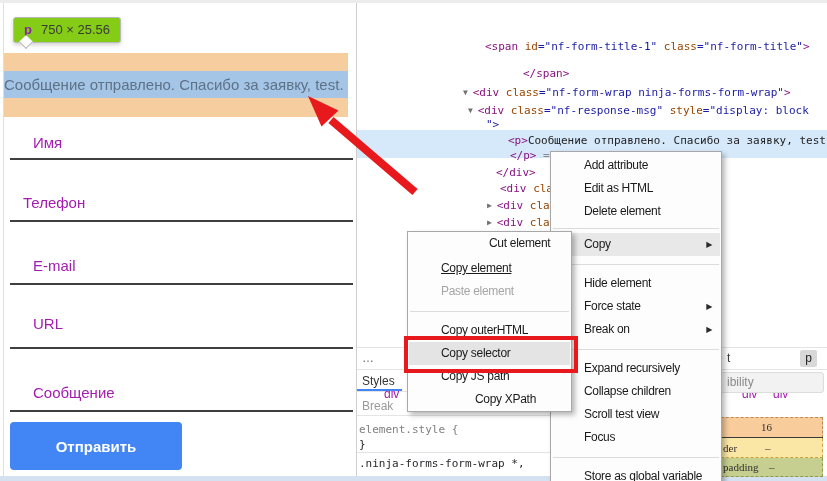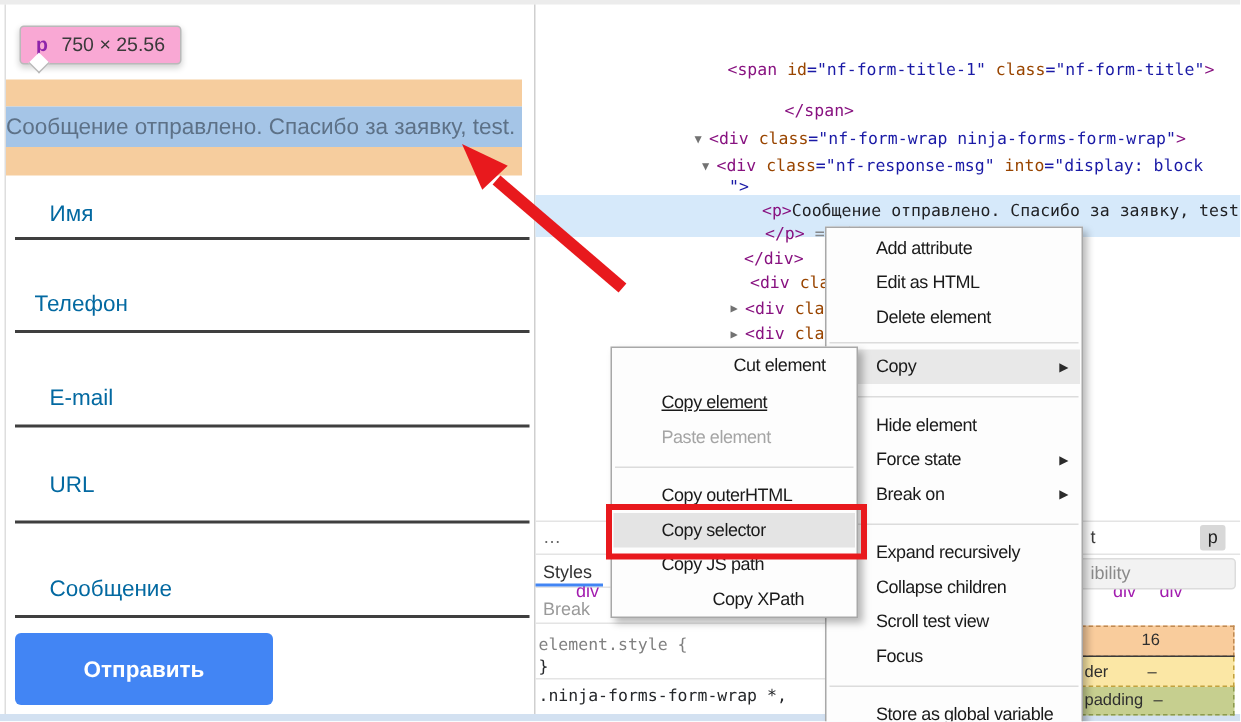--- a/index.html
+++ b/index.html
@@ -6,29 +6,29 @@
   #app{position:relative;width:827px;height:481px;background:#fff;overflow:hidden;
        font-family:"Liberation Sans",sans-serif;cursor:default;}
   .abs{position:absolute;}
   
   .edge{background:#ececec;}
   
   .band-margin{background:var(--overlay-margin-orange);}
   .band-content{background:var(--overlay-content-blue);}
   .overlay-msg{font-size:15px;color:#5d7187;line-height:27px;white-space:nowrap;}
   
-  .tooltip{background:#f9a8d4;border:1px solid #b9b9b9;border-radius:3px;height:24px;
+  .tooltip{background:#84cc16;border:1px solid #b9b9b9;border-radius:3px;height:24px;
            line-height:24px;padding:0 10px;box-shadow:0 2px 4px rgba(0,0,0,.18);
            font-size:13px;white-space:nowrap;z-index:30;}
   .tooltip .tag{color:#8e24aa;font-weight:bold;margin-right:9px;}
   .tooltip .dims{color:#3a3a3a;}
   .tooltip-caret{width:9px;height:9px;background:#fff;border-right:1px solid #b9b9b9;
            border-bottom:1px solid #b9b9b9;transform:rotate(45deg);z-index:31;}
   
-  .form-label{font-size:15px;color:#0369a1;white-space:nowrap;}
+  .form-label{font-size:15px;color:#a21caf;white-space:nowrap;}
   .form-line{height:2px;background:#3f3f3f;}
   .submit-btn{background:var(--accent-blue);color:#fff;border:none;border-radius:4px;
            width:172px;height:48px;font-size:15px;font-weight:600;
            font-family:"Liberation Sans",sans-serif;text-align:center;line-height:48px;}
   
   .code-line{font-family:"DejaVu Sans Mono",monospace;font-size:11px;white-space:pre;z-index:5;}
   .c-tag{color:var(--syntax-tag);}
   .c-attr{color:var(--syntax-attr);}
   .c-val{color:var(--syntax-value);}
   .c-text{color:#202124;}
@@ -48,21 +48,21 @@
   .rule{font-family:"DejaVu Sans Mono",monospace;font-size:11px;white-space:pre;z-index:3;}
   .rule-gray{color:#808080;}
   .rule-dark{color:#26282b;}
   
   .cfilter{background:#f2f2f2;border:1px solid #dcdcdc;border-radius:3px;z-index:3;}
   .cfilter-text{font-size:12px;color:#8a8a8a;z-index:4;white-space:nowrap;}
   .bm-band{z-index:3;box-sizing:border-box;}
   .bm-margin{background:var(--boxmodel-margin);border:1px dashed #c08a52;}
   .bm-border{background:var(--boxmodel-border);border:1px dashed #c2a23e;border-top:none;}
   .bm-padding{background:var(--boxmodel-padding);border:1px dashed #8c9a4d;border-top:none;}
-  .bm-text{font-size:11px;color:#2f2f2f;z-index:4;white-space:nowrap;}
+  .bm-text{font-size:11px;color:#2f2f2f;z-index:4;white-space:nowrap;font-family:Liberation Serif, serif;}
   .bm-solid{background:#3a3a3a;z-index:4;}
   
   .menu{position:absolute;background:#fdfdfd;border:1px solid #a8a8a8;
         box-shadow:3px 3px 5px rgba(0,0,0,.28);box-sizing:border-box;}
   .menu-item{position:absolute;left:1px;right:1px;height:23px;line-height:23px;
         padding-left:32px;font-size:12px;letter-spacing:-0.3px;color:#1a1a1a;white-space:nowrap;}
   .menu-item.hovered{background:#e8e8e8;}
   .menu-item.selected{background:#e4e4e4;}
   .menu-item.disabled{color:#a5a5a5;}
   .menu-sep{position:absolute;left:2px;right:2px;height:1px;background:#dcdcdc;}
@@ -120,21 +120,21 @@
   </div>
 
   <div>
 
     <div class="abs dom-highlight" style="left:357px;top:130px;width:470px;height:28px;"></div>
 
     <div id="dom-tree">
         <div class="abs code-line" style="left: 485px; top: 40px;"><span class="c-tag">&lt;span </span><span class="c-attr">id</span><span class="c-val">="nf-form-title-1"</span><span class="c-attr"> class</span><span class="c-val">="nf-form-title"</span><span class="c-tag">&gt;</span></div>
         <div class="abs code-line" style="left: 523px; top: 67px;"><span class="c-tag">&lt;/span&gt;</span></div>
         <div class="abs code-line" style="left: 463px; top: 86px;"><span class="c-arrow">▼ </span><span class="c-tag">&lt;div </span><span class="c-attr">class</span><span class="c-val">="nf-form-wrap ninja-forms-form-wrap"</span><span class="c-tag">&gt;</span></div>
-        <div class="abs code-line" style="left: 468px; top: 104px;"><span class="c-arrow">▼ </span><span class="c-tag">&lt;div </span><span class="c-attr">class</span><span class="c-val">="nf-response-msg"</span><span class="c-attr"> into</span><span class="c-val">="display: block</span></div>
+        <div class="abs code-line" style="left: 468px; top: 104px;"><span class="c-arrow">▼ </span><span class="c-tag">&lt;div </span><span class="c-attr">class</span><span class="c-val">="nf-response-msg"</span><span class="c-attr"> style</span><span class="c-val">="display: block</span></div>
         <div class="abs code-line" style="left: 486px; top: 118px;"><span class="c-val">"&gt;</span></div>
         <div class="abs code-line" style="left: 508px; top: 134px;"><span class="c-tag">&lt;p&gt;</span><span class="c-text">Сообщение отправлено. Спасибо за заявку, test.</span></div>
         <div class="abs code-line" style="left: 510px; top: 149px;"><span class="c-tag">&lt;/p&gt;</span><span class="c-meta"> == $0</span></div>
         <div class="abs code-line" style="left: 496px; top: 166px;"><span class="c-tag">&lt;/div&gt;</span></div>
         <div class="abs code-line" style="left: 500px; top: 182px;"><span class="c-tag">&lt;div </span><span class="c-attr">cla</span></div>
         <div class="abs code-line" style="left: 487px; top: 199px;"><span class="c-arrow">▶ </span><span class="c-tag">&lt;div </span><span class="c-attr">cla</span></div>
         <div class="abs code-line" style="left: 487px; top: 216px;"><span class="c-arrow">▶ </span><span class="c-tag">&lt;div </span><span class="c-attr">cla</span></div>
       </div>
 
     <div class="abs pane-line" style="left:357px;top:347px;width:470px;height:1px;"></div>

